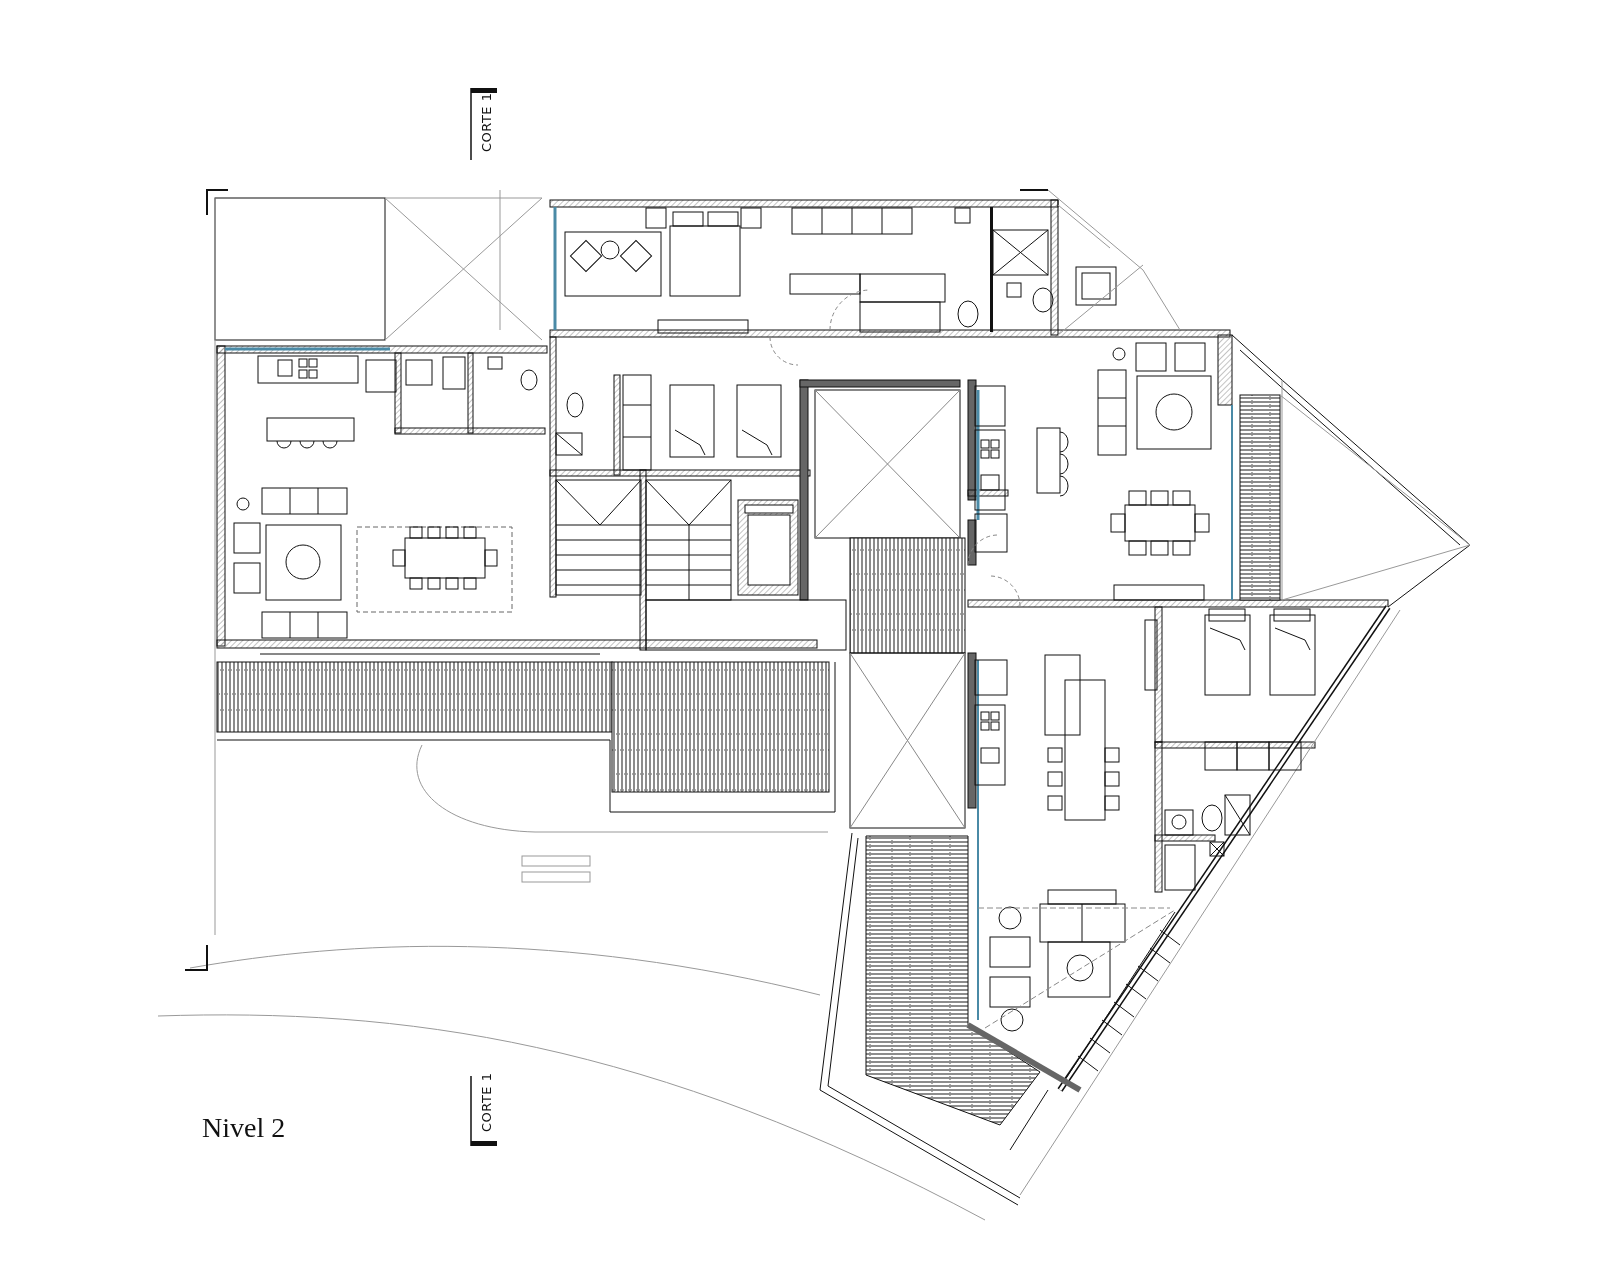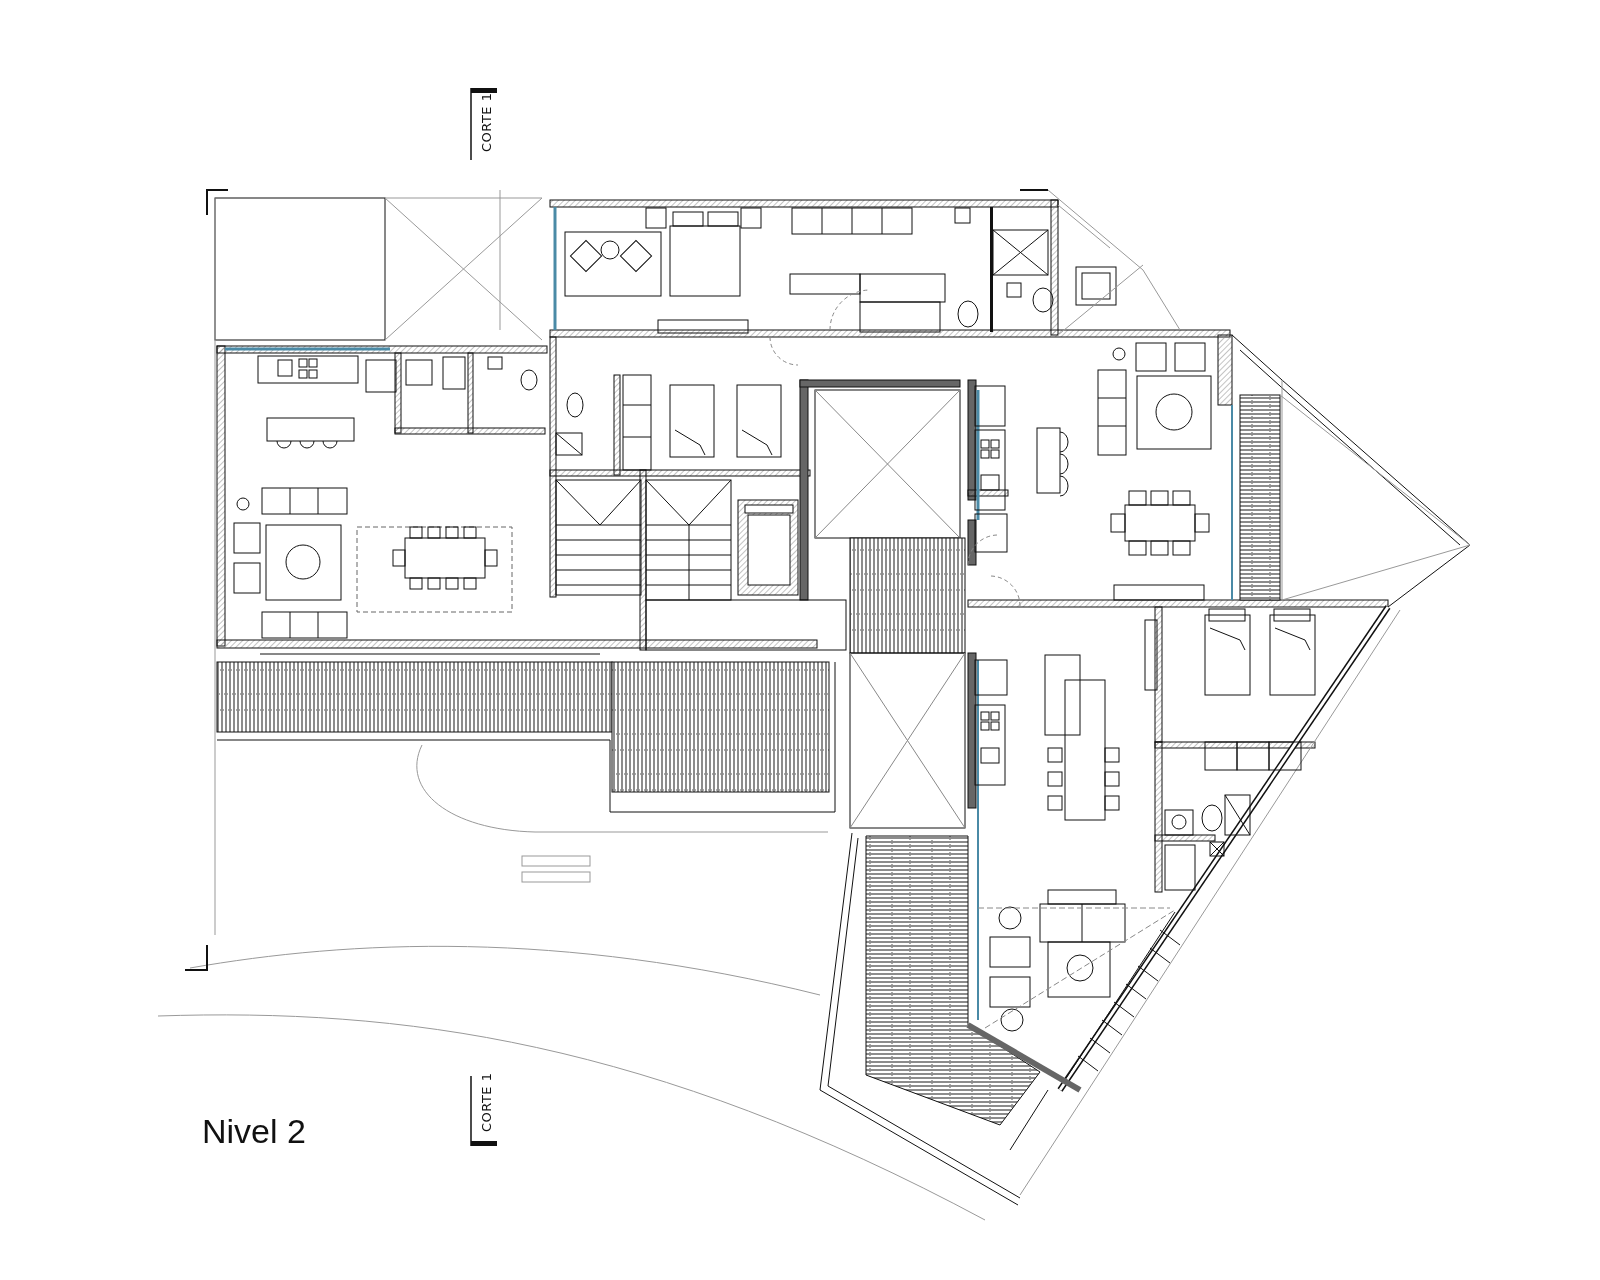--- a/index.html
+++ b/index.html
@@ -1,19 +1,19 @@
 <!DOCTYPE html>
 <html><head>
 <meta charset="utf-8">
 <style>
   html,body{margin:0;padding:0;background:#ffffff;}
   body{width:1600px;height:1280px;position:relative;overflow:hidden;font-family:"Liberation Sans",sans-serif;}
   svg{position:absolute;left:0;top:0;}
   .lbl-corte{position:absolute;font-family:"DejaVu Sans",sans-serif;font-size:13px;color:#111;transform:rotate(-90deg);transform-origin:left top;white-space:nowrap;letter-spacing:0.5px;}
-  .lbl-level{position:absolute;left:202px;top:1112px;font-family:Liberation Sans, sans-serif;font-size:34px;color:#111;}
+  .lbl-level{position:absolute;left:202px;top:1112px;font-family:Liberation Serif, serif;font-size:28px;color:#111;}
 </style>
 </head>
 <body>
 
 <div class="lbl-corte" style="left:479px;top:152px;">CORTE 1</div>
 <div class="lbl-corte" style="left:479px;top:1132px;">CORTE 1</div>
 <div class="lbl-level">Nivel 2</div>
 
 <svg width="1600" height="1280" viewBox="0 0 1600 1280" xmlns="http://www.w3.org/2000/svg">
   <defs>

